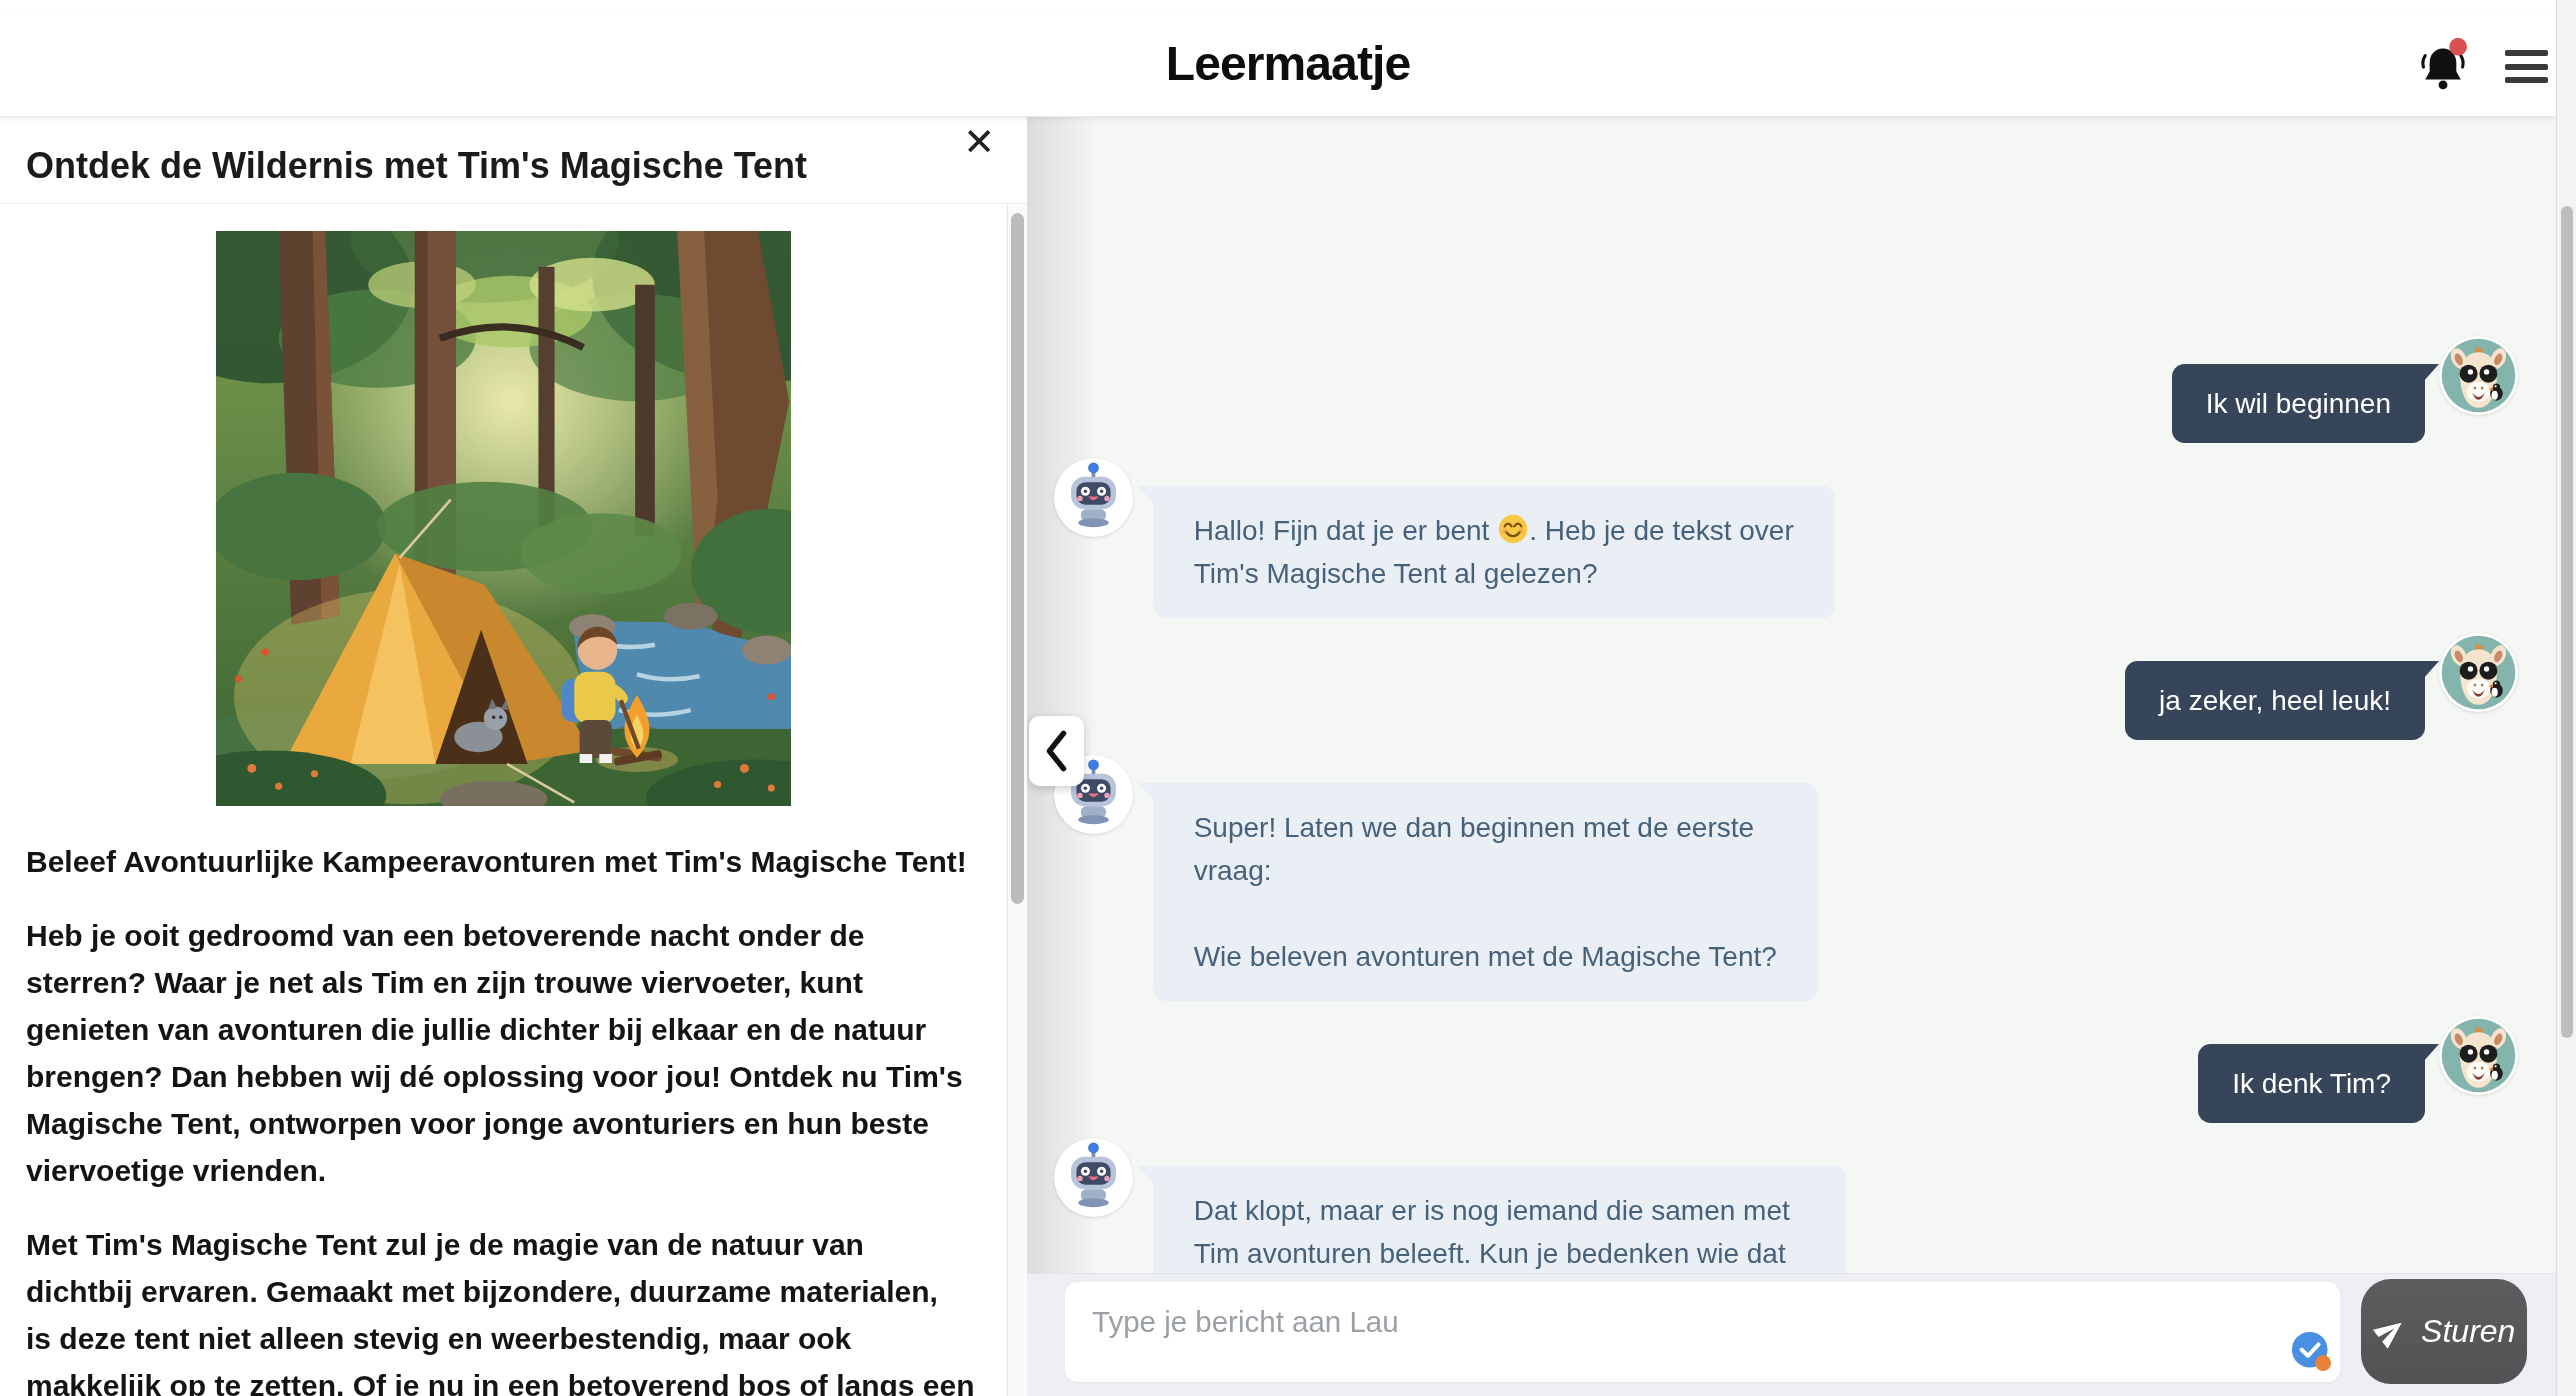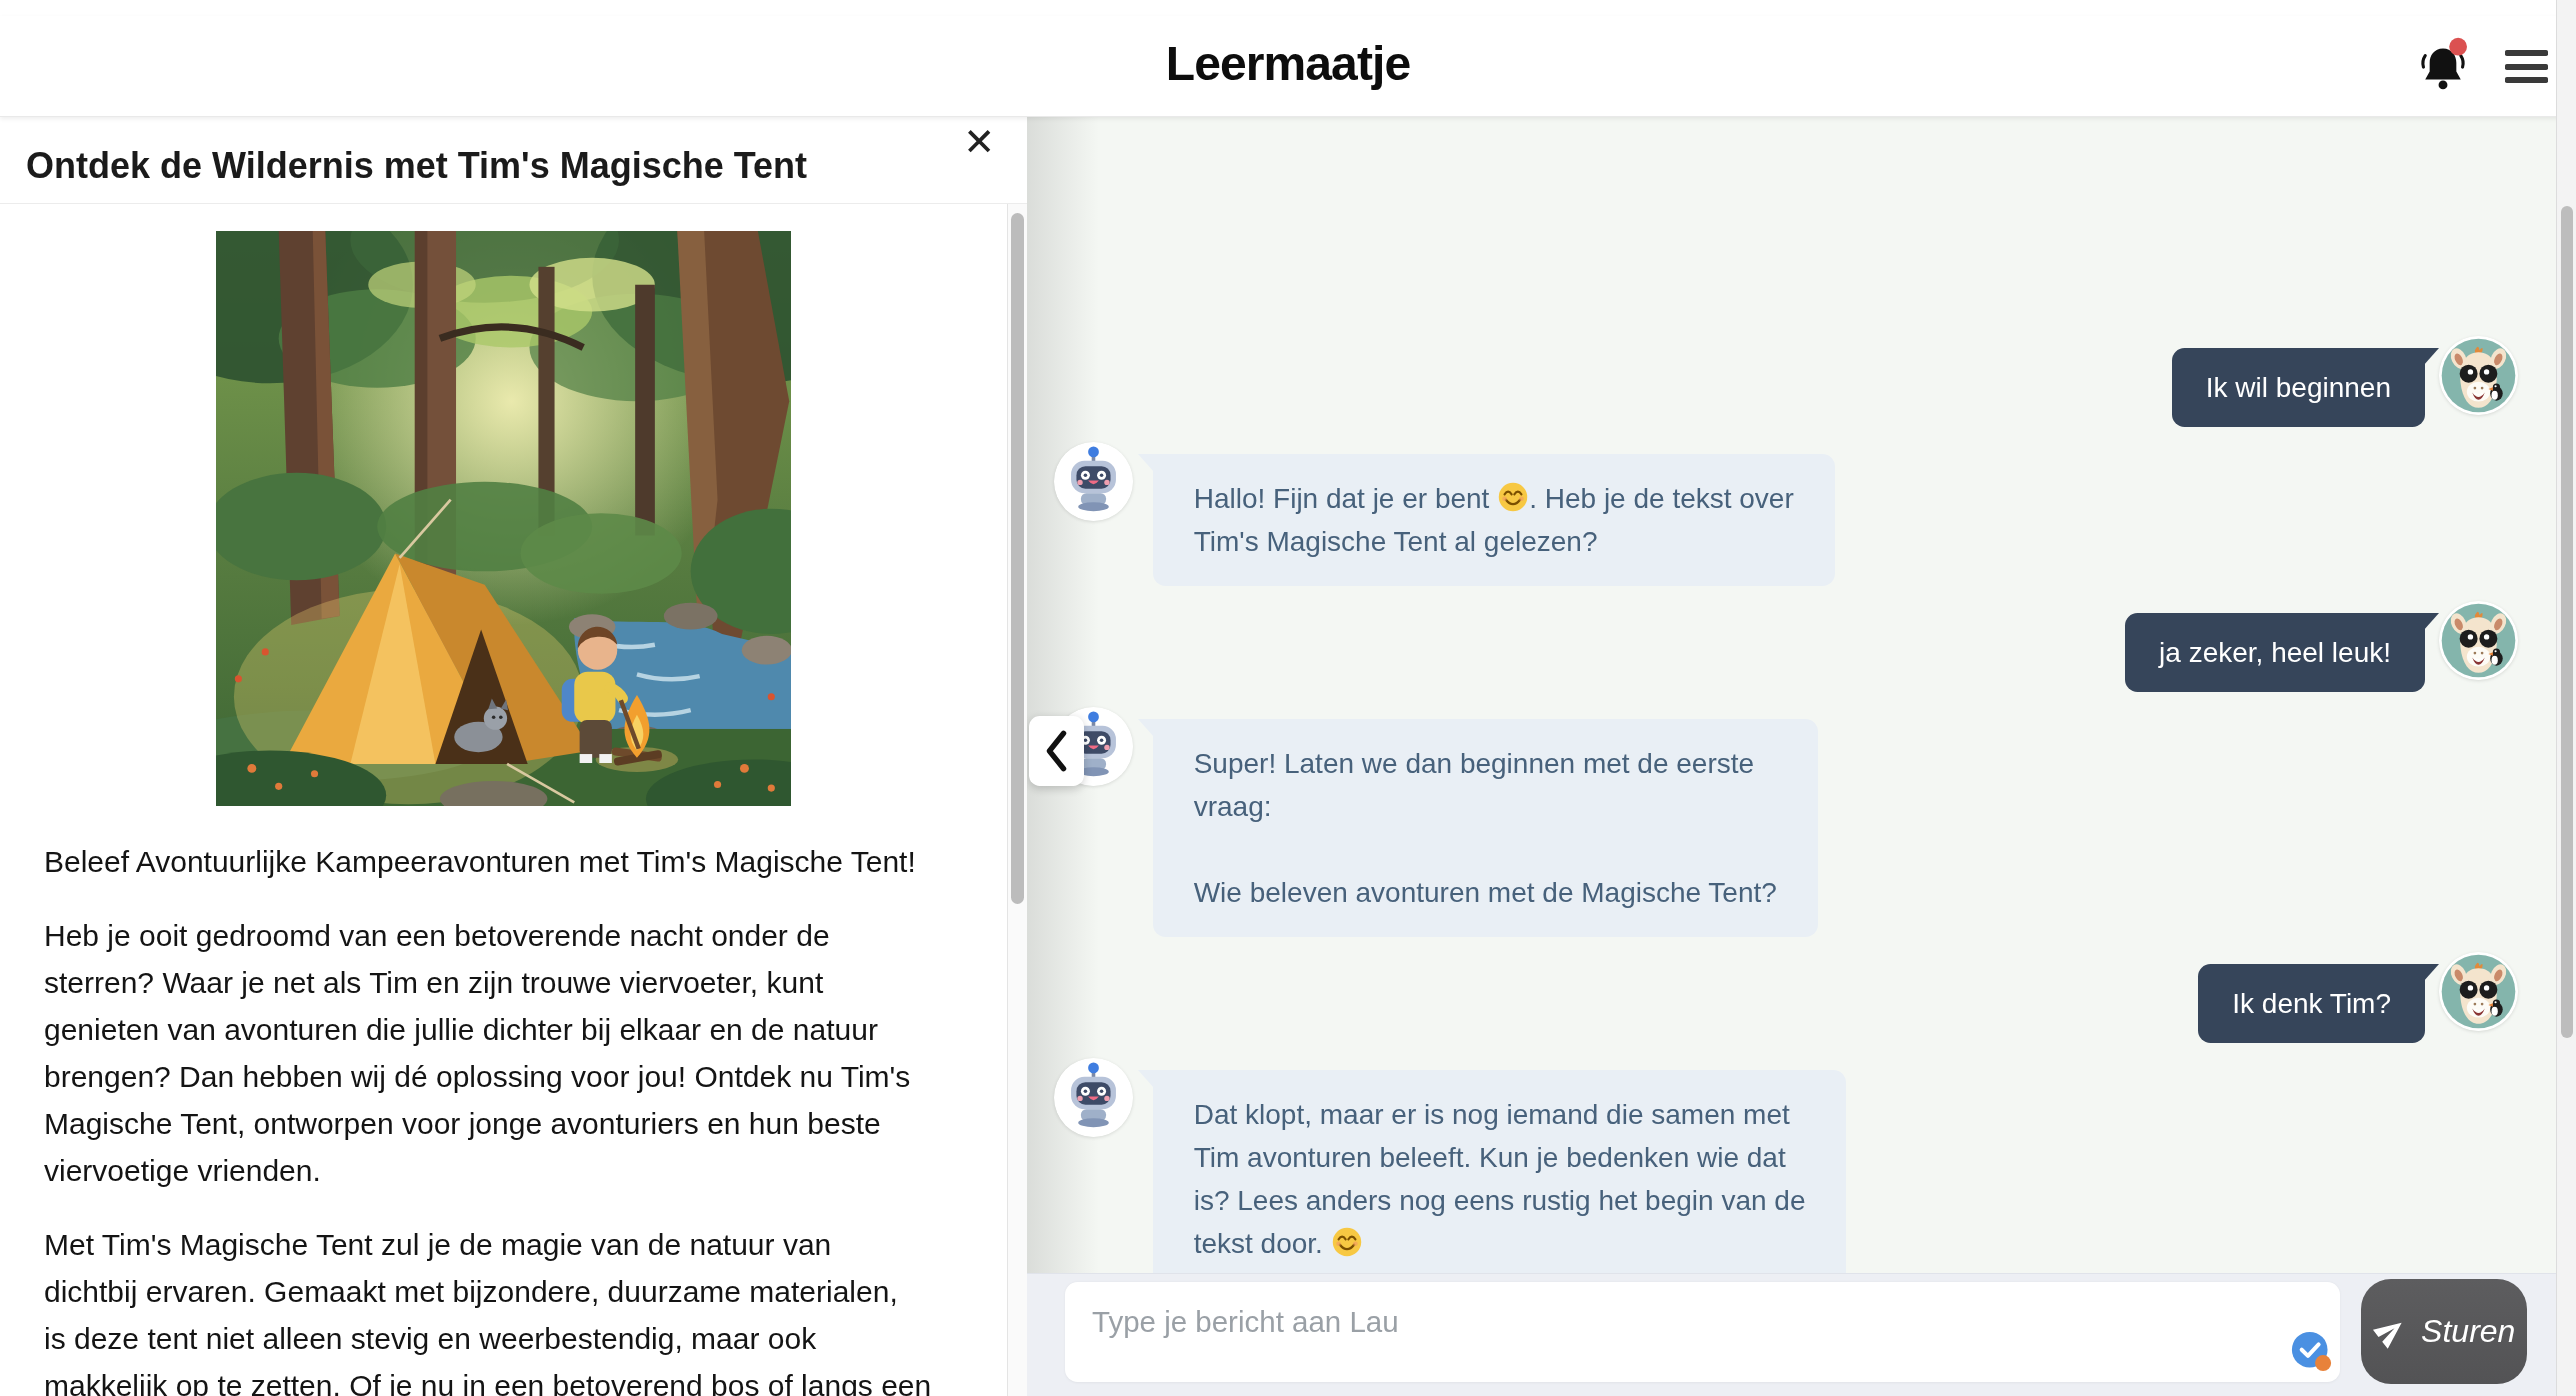--- a/index.html
+++ b/index.html
@@ -21,21 +21,21 @@
 
   
   .reading-panel { position:absolute; left:0; top:101px; width:1027px; bottom:0;
     background:#fff; z-index:20; }
   .panel-header { position:relative; height:103px; border-bottom:0.9px solid #ececec;
     display:flex; align-items:center; background:#fff; z-index:5; }
   .panel-title { padding-left:26px; font-size:36px; font-weight:600; color:#1b1b1b;margin-top:28px; }
   .close-btn { position:absolute; right:32px; top:21.5px; font-size:38px; line-height:1;
     color:#222; background:none; border:none; cursor:pointer; font-weight:400; }
   .panel-body { position:absolute; top:103px; left:0; right:19.7px; bottom:0;
-    overflow:hidden; padding:0 44px; }
+    overflow:hidden; padding:0 26px;font-weight:bold; }
   .illu-wrap { width:575px; height:575px; margin:27px auto 0; }
   .story-p { white-space:pre-line; font-size:30px; line-height:47px; color:#141414; }
   .story-p:first-child { margin-top:32px; }
   .story-p + .story-p { margin-top:27px; }
 
   
   .panel-scrollbar { position:absolute; right:0; top:103px; bottom:0; width:19.7px;
     background:#fafafa; border-left:0.9px solid #e4e4e4; }
   .panel-scrollbar .thumb { position:absolute; left:2.7px; top:9px; width:13.4px;
     height:691px; border-radius:7.2px; background:#bcbcbc; }
@@ -49,21 +49,21 @@
 
   .chat-messages { position:absolute; left:0; right:0; top:0; bottom:123px;
     padding-top:235px; display:flex; flex-direction:column; gap:15px; z-index:2; }
   .msg-row { display:flex; align-items:flex-start; }
   .msg-row.user { justify-content:flex-end; padding-right:38px; }
   .msg-row.bot  { justify-content:flex-start; padding-left:27px; }
   .avatar { width:79px; height:79px; flex:0 0 79px; border-radius:50%;
     box-shadow:0 0.9px 3.6px rgba(0,0,0,.12); }
   .msg-row.user .avatar { margin-left:14.3px; }
   .msg-row.bot  .avatar { margin-right:19.7px; }
-  .bubble { position:relative; margin-top:12px; white-space:pre-line;
+  .bubble { position:relative; margin-top:28px; white-space:pre-line;
     font-size:28px; line-height:43px; border-radius:12.5px; max-width:788px; }
   .bubble.user { background:var(--user-bubble,#36455a); color:#fff;
     padding:18px 34px; border-top-right-radius:1.8px; }
   .bubble.user::after { content:""; position:absolute; top:0; right:-14.3px;
     border-left:16px solid var(--user-bubble,#36455a);
     border-bottom:18px solid transparent; }
   .bubble.bot { background:var(--bot-bubble,#e9eff5); color:var(--bot-text,#47617b);
     padding:23px 41px; border-top-left-radius:1.8px; }
   .bubble.bot::after { content:""; position:absolute; top:0; left:-14.3px;
     border-right:16px solid var(--bot-bubble,#e9eff5);

